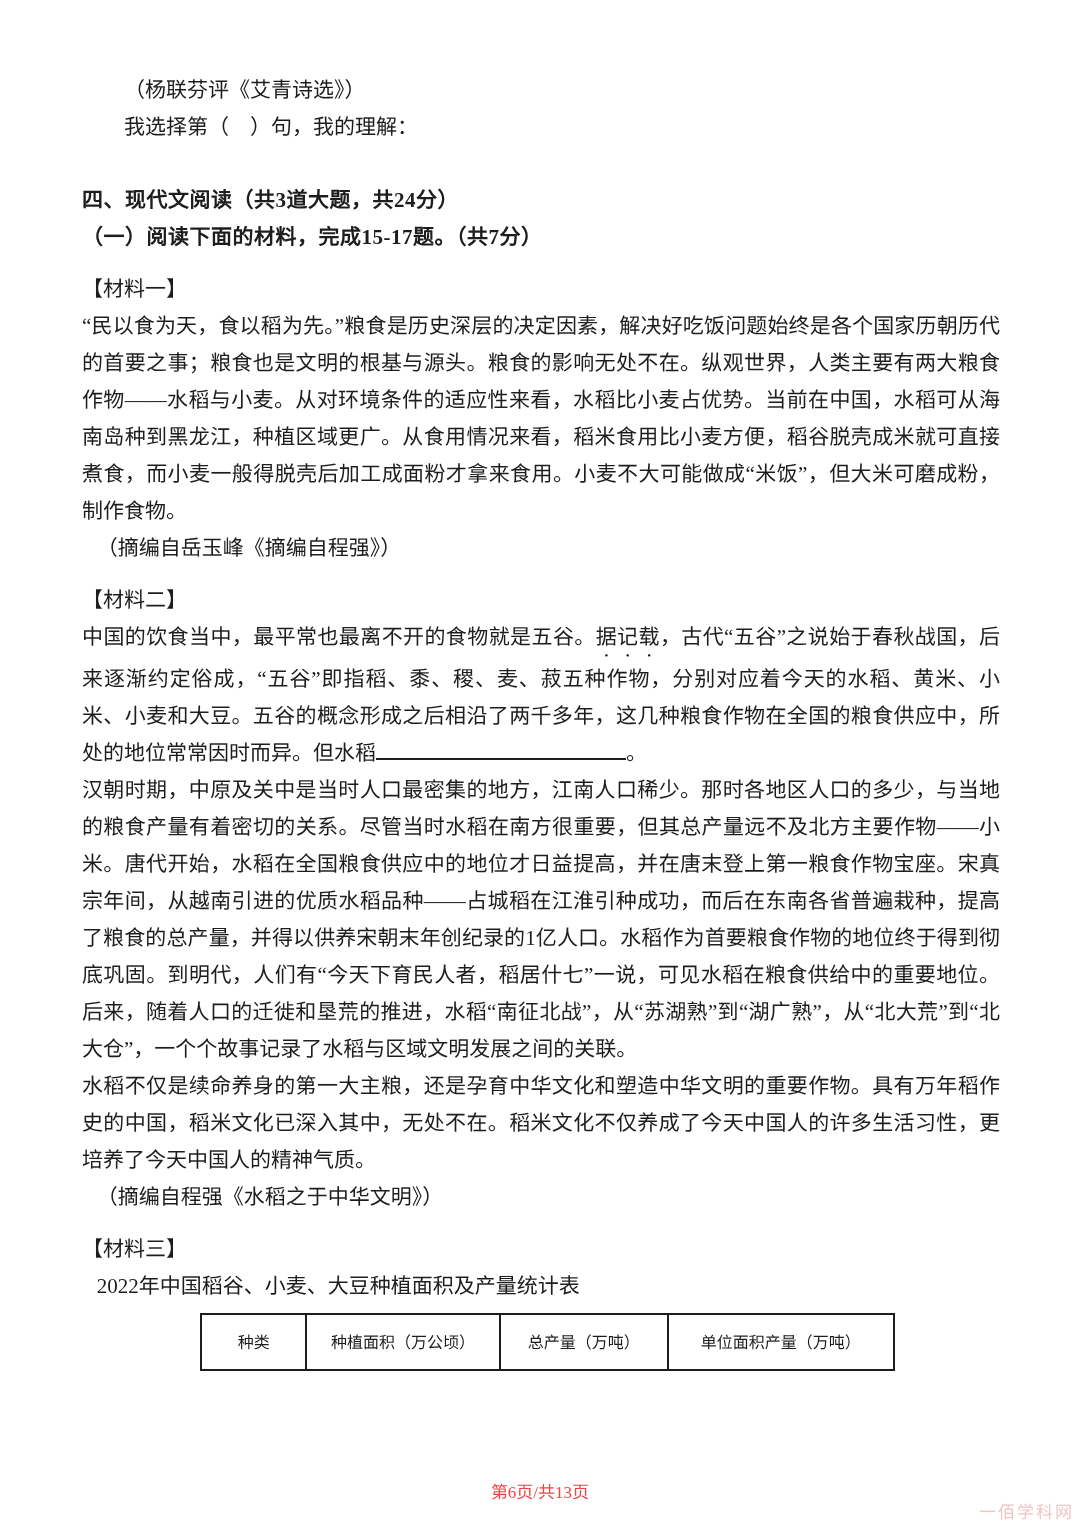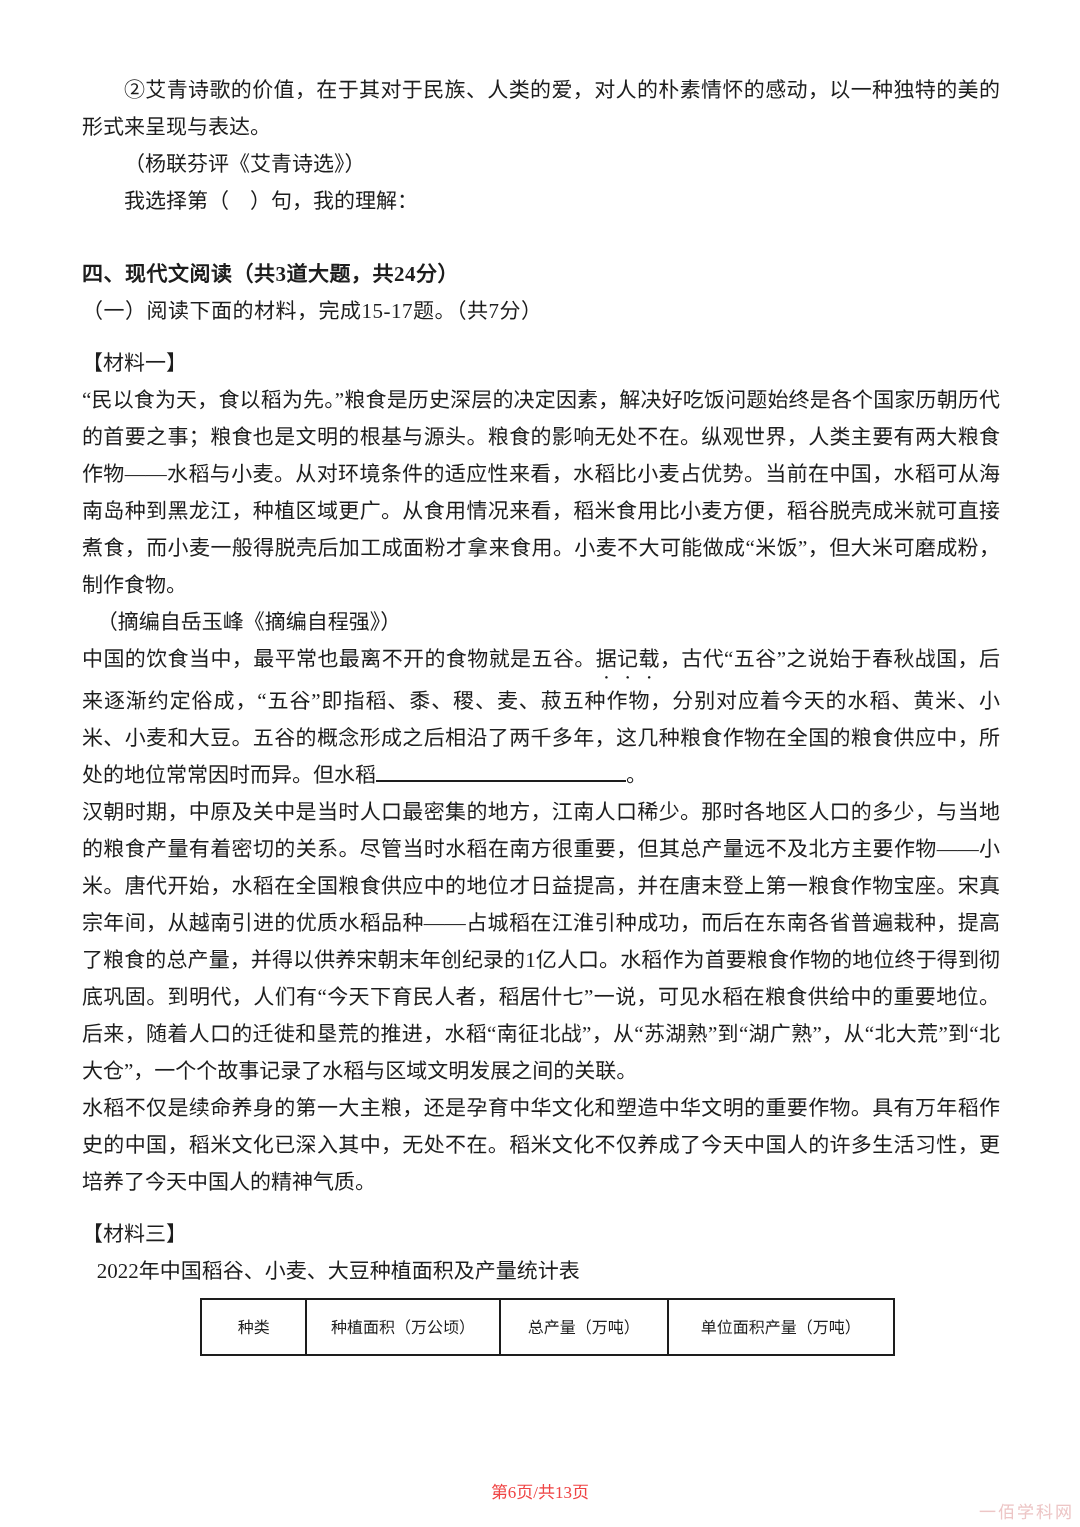--- a/index.html
+++ b/index.html
@@ -22,21 +22,21 @@
   }
   p { margin: 0; }
   .indent2 { text-indent: 2em; }
   .cite { padding-left: 0.7em; }
   .h-main {
     font-weight: bold;
     margin-top: 36px;
     letter-spacing: 0.5px;
   }
   .h-sub {
-    font-weight: normal;
+    font-weight: bold;
     letter-spacing: 0.5px;
   }
   .mat-label { margin-top: 15px; }
   .emph {
     -webkit-text-emphasis: filled dot;
     -webkit-text-emphasis-position: under right;
     text-emphasis: filled dot;
     text-emphasis-position: under right;
   }
   .blank-line {
@@ -80,34 +80,35 @@
     letter-spacing: 2px;
     color: #edc6c6;
   }
 </style>
 </head>
 <body>
 
 <div class="page">
   <div class="content">
 
-    <p class="indent2">②艾青诗歌的价值，在于其对于民族、人类的爱，对人的朴素情怀的感动，以一种独特的美的形式来呈现与表达。</p>
     <p class="indent2">（杨联芬评《艾青诗选》）</p>
     <p class="indent2">我选择第（　）句，我的理解：</p>
 
     <p class="h-main">四、现代文阅读（共3道大题，共24分）</p>
     <p class="h-sub">（一）阅读下面的材料，完成15-17题。（共7分）</p>
 
     <p class="mat-label">【材料一】</p>
     <p>“民以食为天，食以稻为先。”粮食是历史深层的决定因素，解决好吃饭问题始终是各个国家历朝历代的首要之事；粮食也是文明的根基与源头。粮食的影响无处不在。纵观世界，人类主要有两大粮食作物——水稻与小麦。从对环境条件的适应性来看，水稻比小麦占优势。当前在中国，水稻可从海南岛种到黑龙江，种植区域更广。从食用情况来看，稻米食用比小麦方便，稻谷脱壳成米就可直接煮食，而小麦一般得脱壳后加工成面粉才拿来食用。小麦不大可能做成“米饭”，但大米可磨成粉，制作食物。</p>
     <p class="cite">（摘编自岳玉峰《摘编自程强》）</p>
 
+    <p class="mat-label">【材料二】</p>
     <p><span>中国的饮食当中，最平常也最离不开的食物就是五谷。</span><span class="emph">据记载</span><span>，古代“五谷”之说始于春秋战国，后来逐渐约定俗成，“五谷”即指稻、黍、稷、麦、菽五种作物，分别对应着今天的水稻、黄米、小米、小麦和大豆。五谷的概念形成之后相沿了两千多年，这几种粮食作物在全国的粮食供应中，所处的地位常常因时而异。但水稻</span><span class="blank-line"></span><span>。</span></p>
     <p>汉朝时期，中原及关中是当时人口最密集的地方，江南人口稀少。那时各地区人口的多少，与当地的粮食产量有着密切的关系。尽管当时水稻在南方很重要，但其总产量远不及北方主要作物——小米。唐代开始，水稻在全国粮食供应中的地位才日益提高，并在唐末登上第一粮食作物宝座。宋真宗年间，从越南引进的优质水稻品种——占城稻在江淮引种成功，而后在东南各省普遍栽种，提高了粮食的总产量，并得以供养宋朝末年创纪录的1亿人口。水稻作为首要粮食作物的地位终于得到彻底巩固。到明代，人们有“今天下育民人者，稻居什七”一说，可见水稻在粮食供给中的重要地位。后来，随着人口的迁徙和垦荒的推进，水稻“南征北战”，从“苏湖熟”到“湖广熟”，从“北大荒”到“北大仓”，一个个故事记录了水稻与区域文明发展之间的关联。</p>
     <p>水稻不仅是续命养身的第一大主粮，还是孕育中华文化和塑造中华文明的重要作物。具有万年稻作史的中国，稻米文化已深入其中，无处不在。稻米文化不仅养成了今天中国人的许多生活习性，更培养了今天中国人的精神气质。</p>
+    <p class="cite">（摘编自程强《水稻之于中华文明》）</p>
 
     <p class="mat-label">【材料三】</p>
     <p class="table-title">2022年中国稻谷、小麦、大豆种植面积及产量统计表</p>
 
     <table class="stats">
       <tbody>
         <tr>
           <td>种类</td>
           <td>种植面积（万公顷）</td>
           <td>总产量（万吨）</td>

